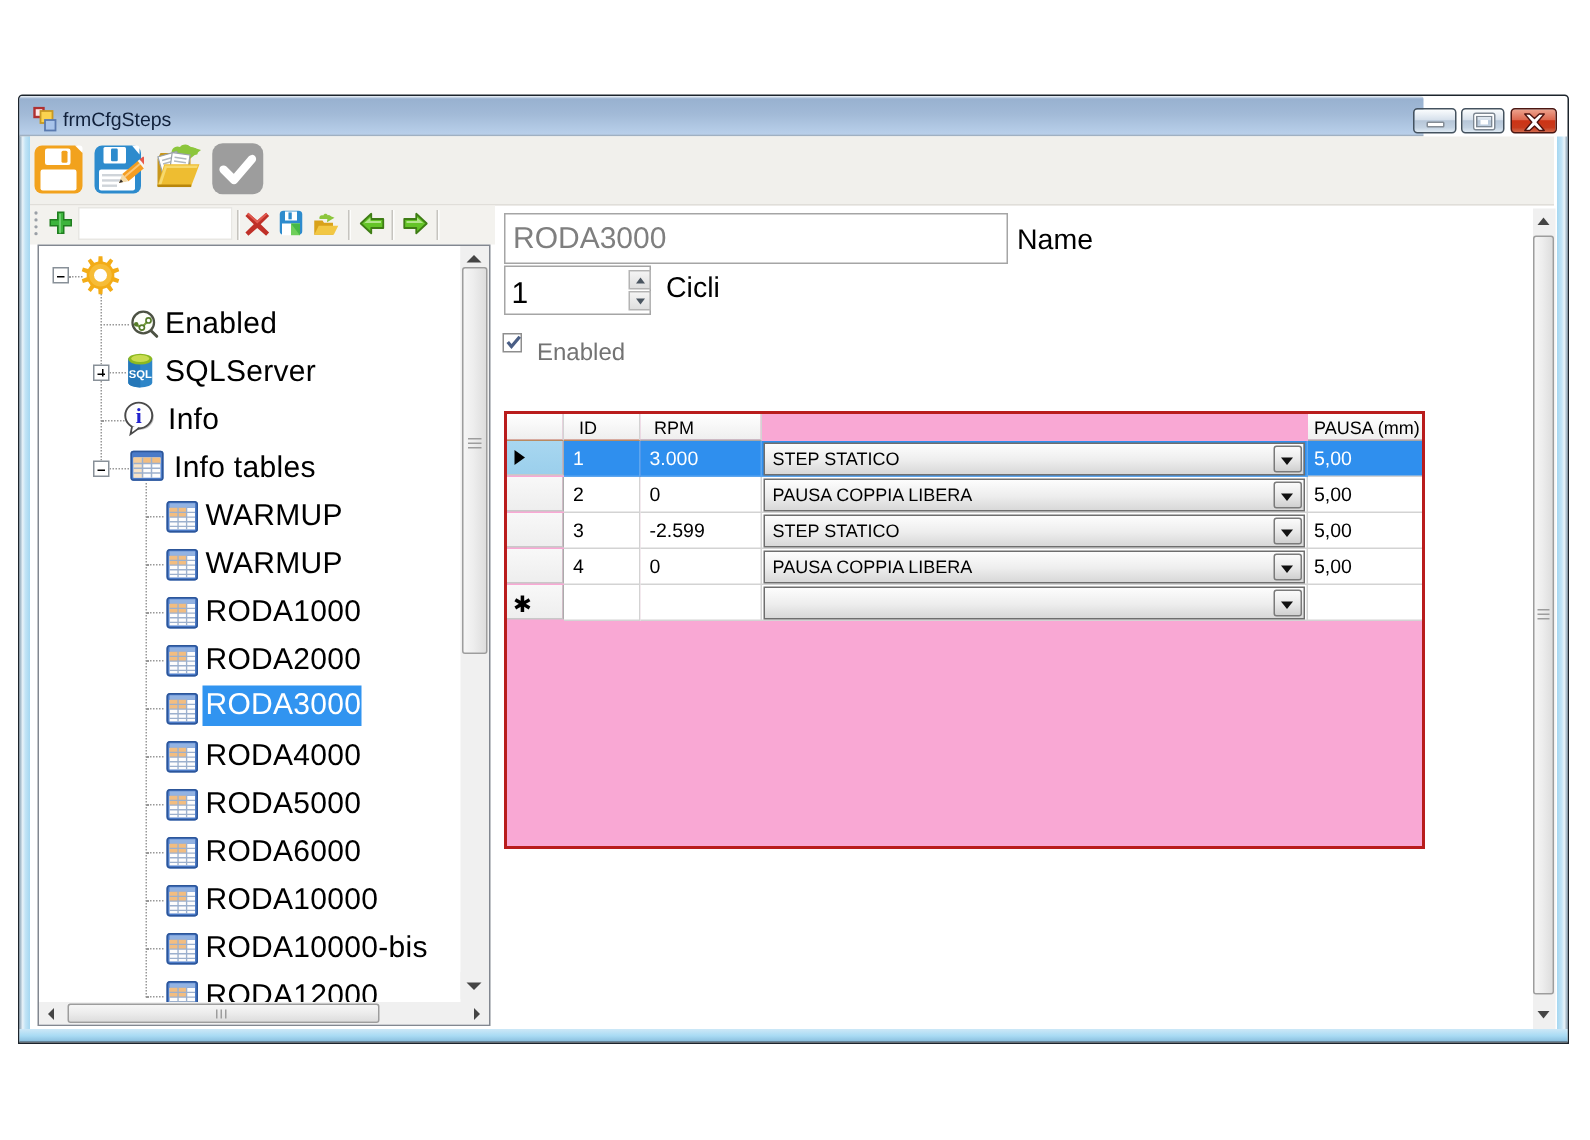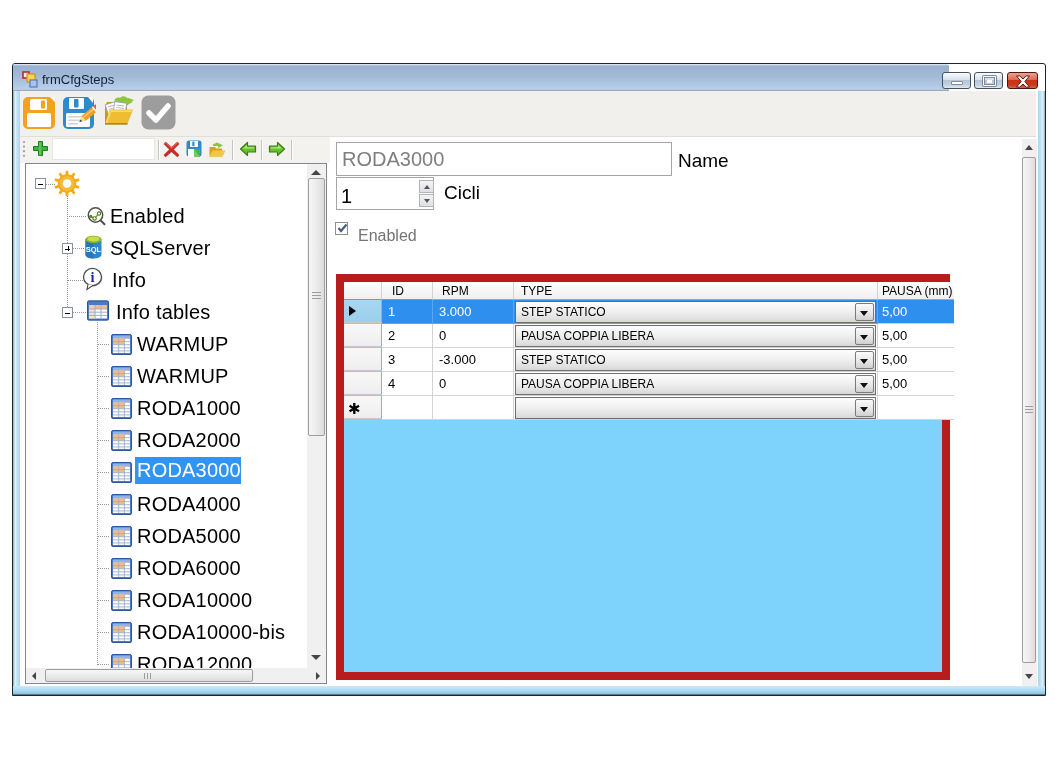--- a/index.html
+++ b/index.html
@@ -47,21 +47,21 @@
   .arr { position:absolute; width:0; height:0; }
   
   #tb-name { position:absolute; left:316px; top:51px; width:336px; height:34px; border:1px solid #a5a5a5; background:#fff;
     font-size:20px; color:#7f7f7f; padding-left:5px; line-height:32px; }
   #lbl-name { position:absolute; left:658px; top:59px; font-size:19px; color:#000; }
   #numeric { position:absolute; left:316px; top:86px; width:98px; height:33px; border:1px solid #a5a5a5; background:#fff; }
   #lbl-cicli { position:absolute; left:424px; top:91px; font-size:19px; color:#000; }
   #chk { position:absolute; left:315px; top:131px; width:13px; height:13px; border:1px solid #8e8e8e; background:#fff; }
   #lbl-enabled { position:absolute; left:338px; top:136px; font-size:16px; color:#737373; }
   
-  #grid { position:absolute; left:316px; top:183px; width:614px; height:406px; border:8px solid #b91c1c; background:#7dd3fc; }
+  #grid { position:absolute; left:316px; top:183px; width:614px; height:292px; border:2px solid #b91c1c; background:#f9a8d4; }
   .gh { position:absolute; top:0; height:18px; background:linear-gradient(to bottom,#ffffff 0%,#f5f5f5 60%,#efefef 100%);
         border-right:1px solid #d3d3d3; font-size:12px; color:#000; line-height:18px; }
   .cell { position:absolute; background:#fff; font-size:13px; color:#000; line-height:23px; border-right:1px solid #d3d3d3; border-bottom:1px solid #d3d3d3; }
   .rowhdr { position:absolute; left:0; width:38px; background:linear-gradient(to bottom,#f8f8f8,#eeeeee); border-right:1px solid #ababab; border-bottom:1px solid #c8c8c8; }
   .bluecell { background:#2f8fee; color:#fff; }
   .combo { position:absolute; border:1px solid #6e6e6e; background:linear-gradient(to bottom,#fdfdfd 0%,#ededed 55%,#d8d8d8 100%);text-decoration:underline; }
   .combo .cbtn { position:absolute; right:1px; top:1px; bottom:1px; width:19px; border:1px solid #7a7a7a; border-radius:2px;
     background:linear-gradient(to bottom,#fbfbfb 0%,#e8e8e8 55%,#d0d0d0 100%); }
   .combo .ctext { position:absolute; left:5px; top:0; font-size:12px; line-height:21px; color:#000; white-space:nowrap; }
 </style>
@@ -388,21 +388,20 @@
       <svg class="abs" style="left:0px;top:-1px" width="13" height="13" viewBox="0 0 13 13">
         <path d="M2.5 6 L5 9 L10.5 2.5" fill="none" stroke="#4a5e85" stroke-width="2.2"></path>
       </svg>
     </div>
     <div id="lbl-enabled">Enabled</div>
     <div id="grid">
 
       <div class="gh" style="left:0;width:38px;border-bottom:1px solid #b98a60"></div>
       <div class="gh" style="left:38px;width:51px;border-bottom:1px solid #b98a60"><span style="padding-left:10px">ID</span></div>
       <div class="gh" style="left:89px;width:81px;border-bottom:1px solid #a6a6a6"><span style="padding-left:9px">RPM</span></div>
-      <div class="gh" style="left:170px;width:364px;border-bottom:1px solid #a6a6a6"><span style="padding-left:7px">TYPE</span></div>
       <div class="gh" style="left:534px;width:76px;border-right:none;border-bottom:1px solid #a6a6a6"><span style="padding-left:4px">PAUSA (mm)</span></div>
 
       <div class="rowhdr" style="top:18px;height:23px;background:linear-gradient(to bottom,#a8d7f0,#9bcfec)">
         <div class="arr" style="left:5px;top:6px;border-top:5px solid transparent;border-bottom:5px solid transparent;border-left:7px solid #000"></div>
       </div>
       <div class="rowhdr" style="top:42px;height:23px"></div>
       <div class="rowhdr" style="top:66px;height:23px"></div>
       <div class="rowhdr" style="top:90px;height:23px"></div>
       <div class="rowhdr" style="top:114px;height:23px">
         <div class="abs" style="left:4px;top:4px;font-size:15px;color:#000">✱</div>
@@ -412,21 +411,21 @@
       <div class="cell bluecell" style="left:89px;top:18px;width:81px;height:24px;border-right-color:#5da6ef;border-bottom-color:#5da6ef"><span style="padding-left:6px">3.000</span></div>
       <div class="cell bluecell" style="left:170px;top:18px;width:364px;height:24px;border-right-color:#5da6ef;border-bottom-color:#5da6ef"></div>
       <div class="cell bluecell" style="left:534px;top:18px;width:76px;height:24px;border-right:none"><span style="padding-left:4px">5,00</span></div>
 
       <div class="cell" style="left:38px;top:42px;width:51px;height:24px"><span style="padding-left:6px">2</span></div>
       <div class="cell" style="left:89px;top:42px;width:81px;height:24px"><span style="padding-left:6px">0</span></div>
       <div class="cell" style="left:170px;top:42px;width:364px;height:24px"></div>
       <div class="cell" style="left:534px;top:42px;width:76px;height:24px;border-right:none"><span style="padding-left:4px">5,00</span></div>
 
       <div class="cell" style="left:38px;top:66px;width:51px;height:24px"><span style="padding-left:6px">3</span></div>
-      <div class="cell" style="left:89px;top:66px;width:81px;height:24px"><span style="padding-left:6px">-3.000</span></div>
+      <div class="cell" style="left:89px;top:66px;width:81px;height:24px"><span style="padding-left:6px">-2.599</span></div>
       <div class="cell" style="left:170px;top:66px;width:364px;height:24px"></div>
       <div class="cell" style="left:534px;top:66px;width:76px;height:24px;border-right:none"><span style="padding-left:4px">5,00</span></div>
 
       <div class="cell" style="left:38px;top:90px;width:51px;height:24px"><span style="padding-left:6px">4</span></div>
       <div class="cell" style="left:89px;top:90px;width:81px;height:24px"><span style="padding-left:6px">0</span></div>
       <div class="cell" style="left:170px;top:90px;width:364px;height:24px"></div>
       <div class="cell" style="left:534px;top:90px;width:76px;height:24px;border-right:none"><span style="padding-left:4px">5,00</span></div>
 
       <div class="cell" style="left:38px;top:114px;width:51px;height:24px"></div>
       <div class="cell" style="left:89px;top:114px;width:81px;height:24px"></div>

